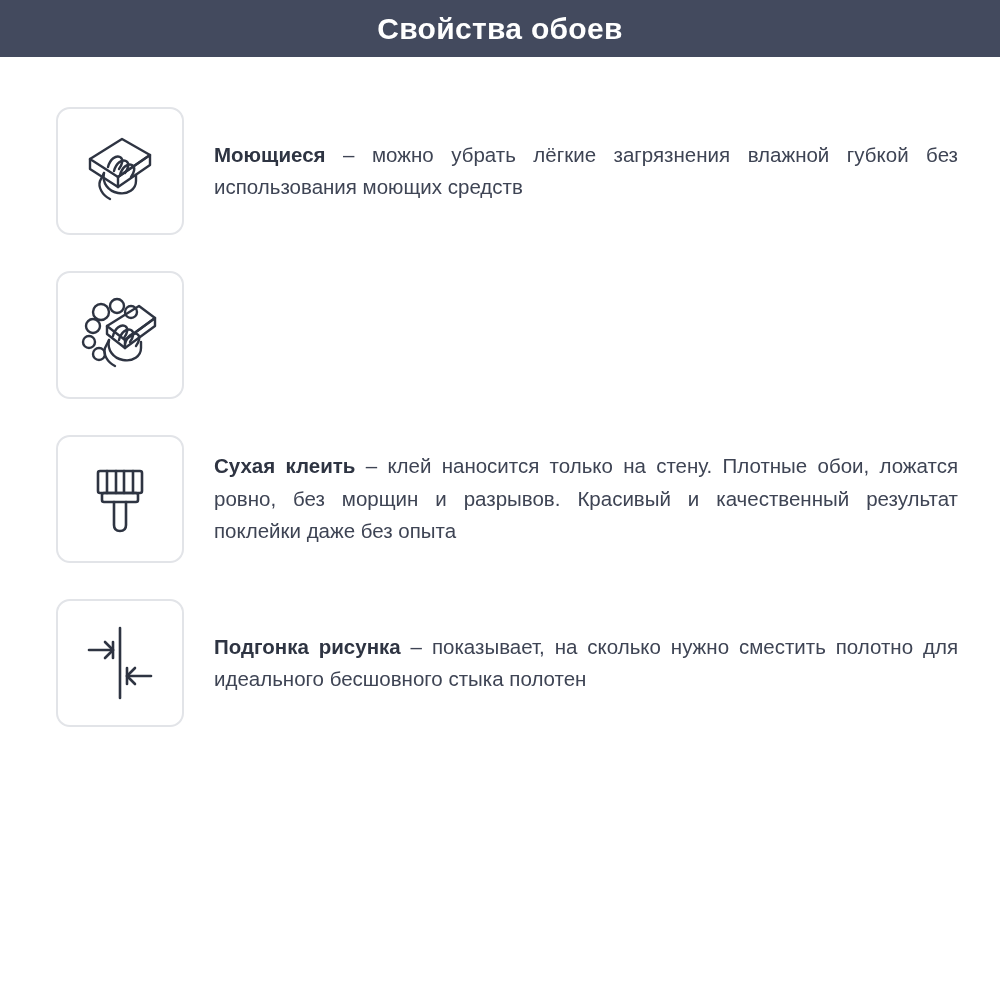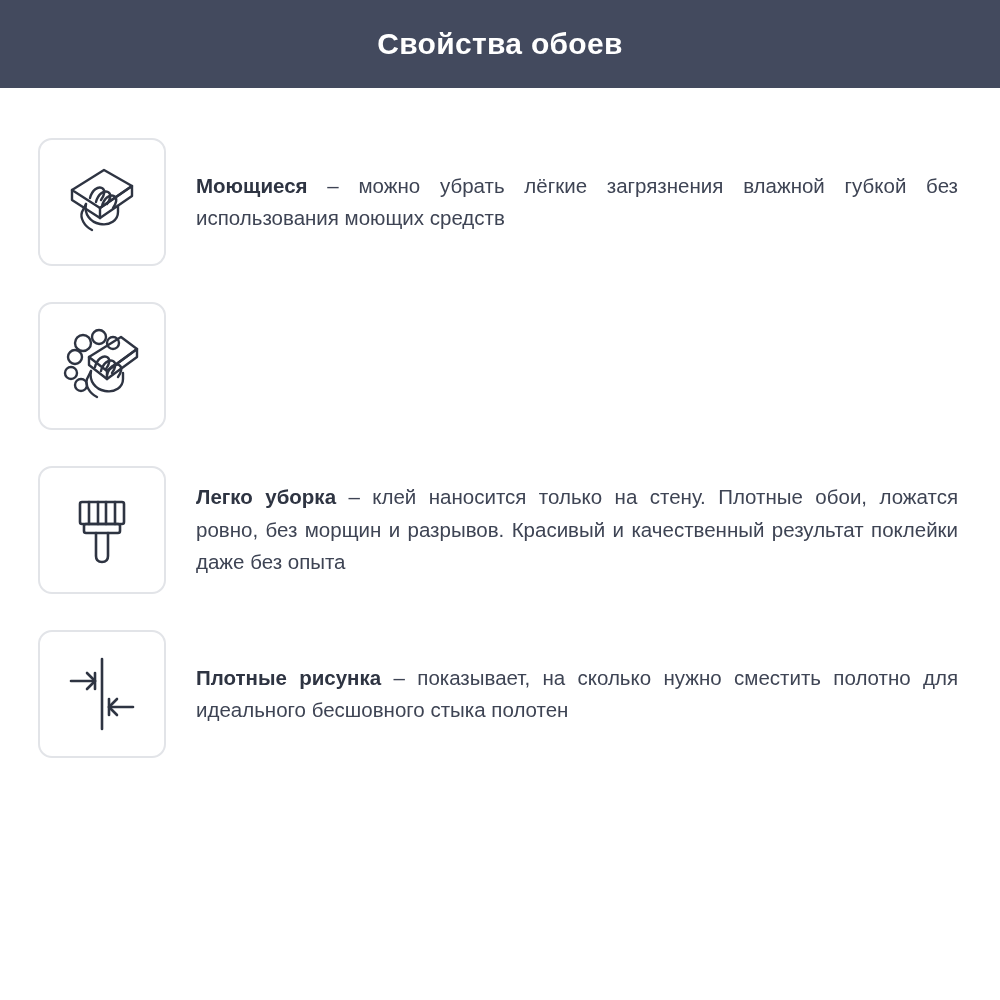--- a/index.html
+++ b/index.html
@@ -17,37 +17,37 @@
 
   .page {
     position: relative;
     width: 1000px;
     height: 1000px;
     box-sizing: border-box;
   }
 
   
   .header {
-    height: 88px;
+    height: 57px;
     background: #434a5e;
     display: flex;
     align-items: center;
     justify-content: center;
   }
   .header-title {
     color: #ffffff;
     font-size: 30px;
     font-weight: bold;
     letter-spacing: 0.3px;
     font-family: "Liberation Sans", sans-serif;
   }
 
   
   .features {
-    padding: 48px 38px 0 38px;
+    padding: 48px 38px 0 56px;
     box-sizing: border-box;
   }
 
   .feature {
     display: flex;
     align-items: center;
     margin-bottom: 32px;
     min-height: 132px;
   }
 
@@ -145,39 +145,39 @@
     <div class="feature">
       <div class="icon-box">
         <svg width="80" height="80" viewBox="0 0 80 80" fill="none" stroke="#2e3442" stroke-width="2.6" stroke-linecap="round" stroke-linejoin="round">
           <rect x="18" y="12" width="44" height="22" rx="2"></rect>
           <path d="M27 12 L27 34 M36 12 L36 34 M44 12 L44 34 M53 12 L53 34"></path>
           <rect x="22" y="34" width="36" height="9" rx="2"></rect>
           <path d="M34 43 L34 66 Q34 72 40 72 Q46 72 46 66 L46 43"></path>
         </svg>
       </div>
       <div class="feature-text">
-        <span class="term">Легко уборка</span>
+        <span class="term">Сухая клеить</span>
         <span class="dash">–</span>
         <span>клей наносится только на стену. Плотные обои, ложатся ровно, без морщин и разрывов.  Красивый и качественный результат поклейки даже без опыта</span>
       </div>
     </div>
 
     <div class="feature">
       <div class="icon-box">
         <svg width="82" height="82" viewBox="0 0 82 82" fill="none" stroke="#2e3442" stroke-width="2.6" stroke-linecap="round" stroke-linejoin="round">
           <path d="M41 6 L41 76"></path>
           <path d="M10 28 L34 28"></path>
           <path d="M26 20 L34 28 L26 36"></path>
           <path d="M34 20 L34 36"></path>
           <path d="M72 54 L48 54"></path>
           <path d="M56 46 L48 54 L56 62"></path>
           <path d="M48 46 L48 62"></path>
         </svg>
       </div>
       <div class="feature-text">
-        <span class="term">Плотные рисунка</span>
+        <span class="term">Подгонка рисунка</span>
         <span class="dash">–</span>
         <span>показывает, на сколько нужно сместить полотно для идеального бесшовного стыка полотен</span>
       </div>
     </div>
 
   </div>
 </div>
 
 </body></html>

